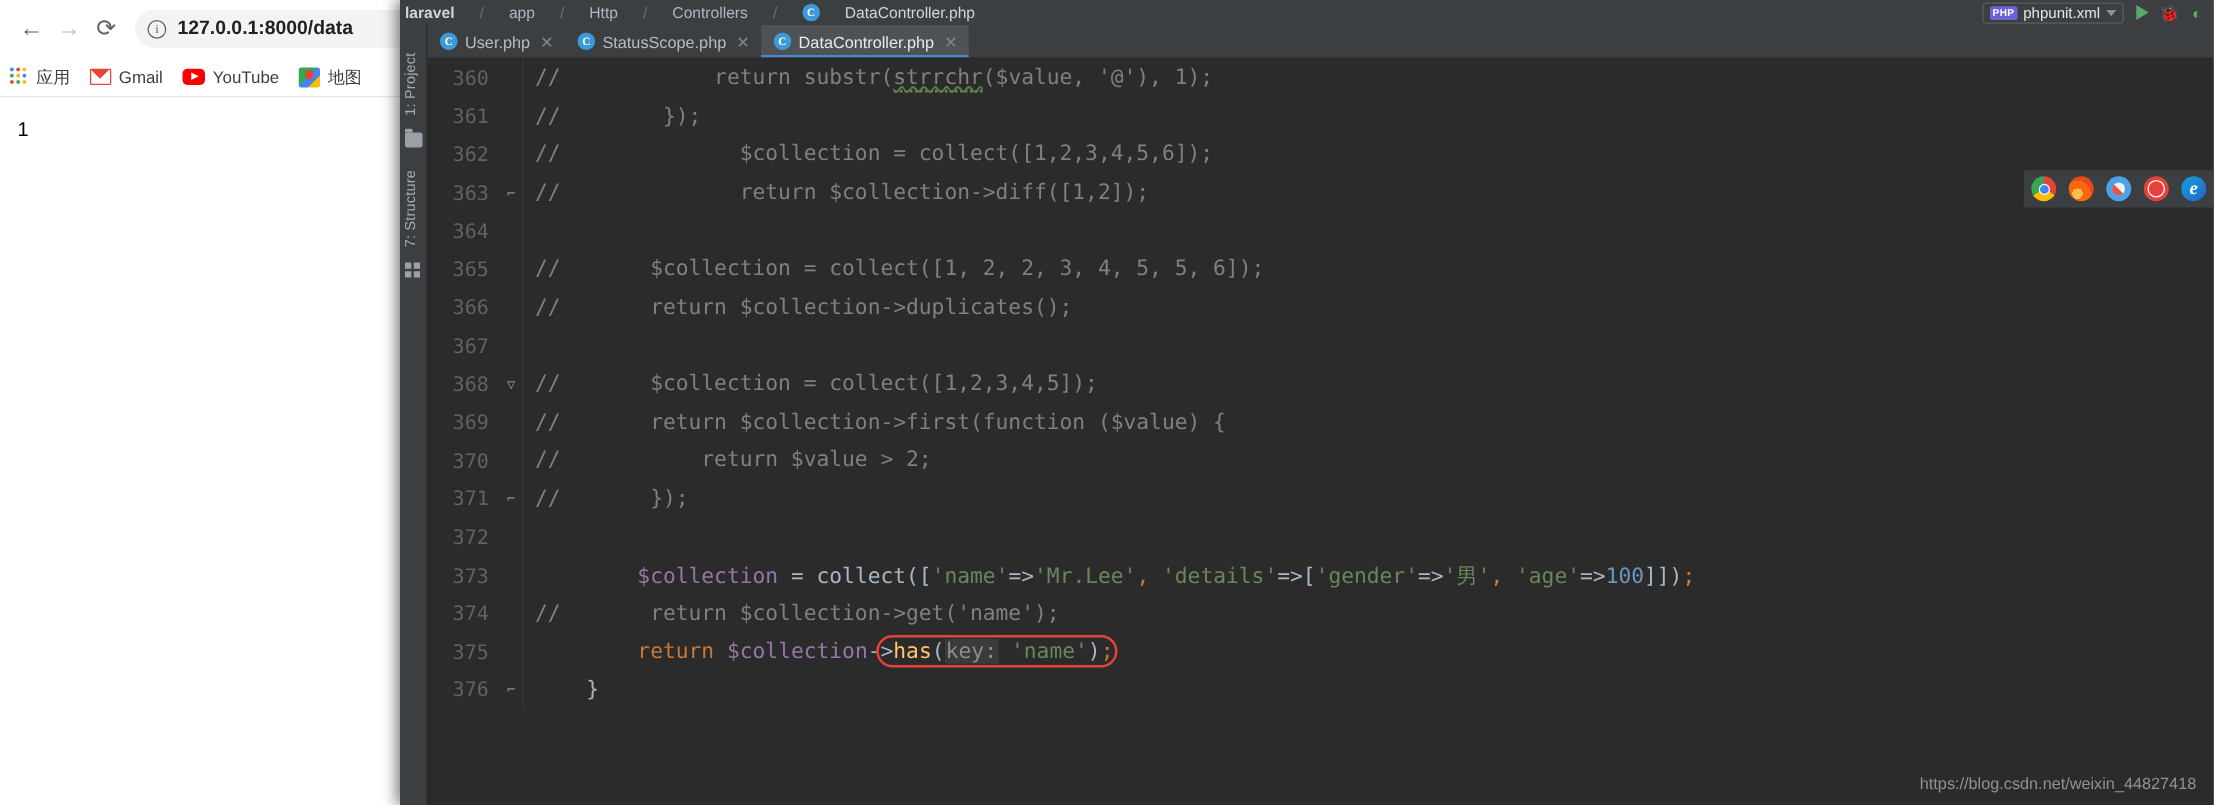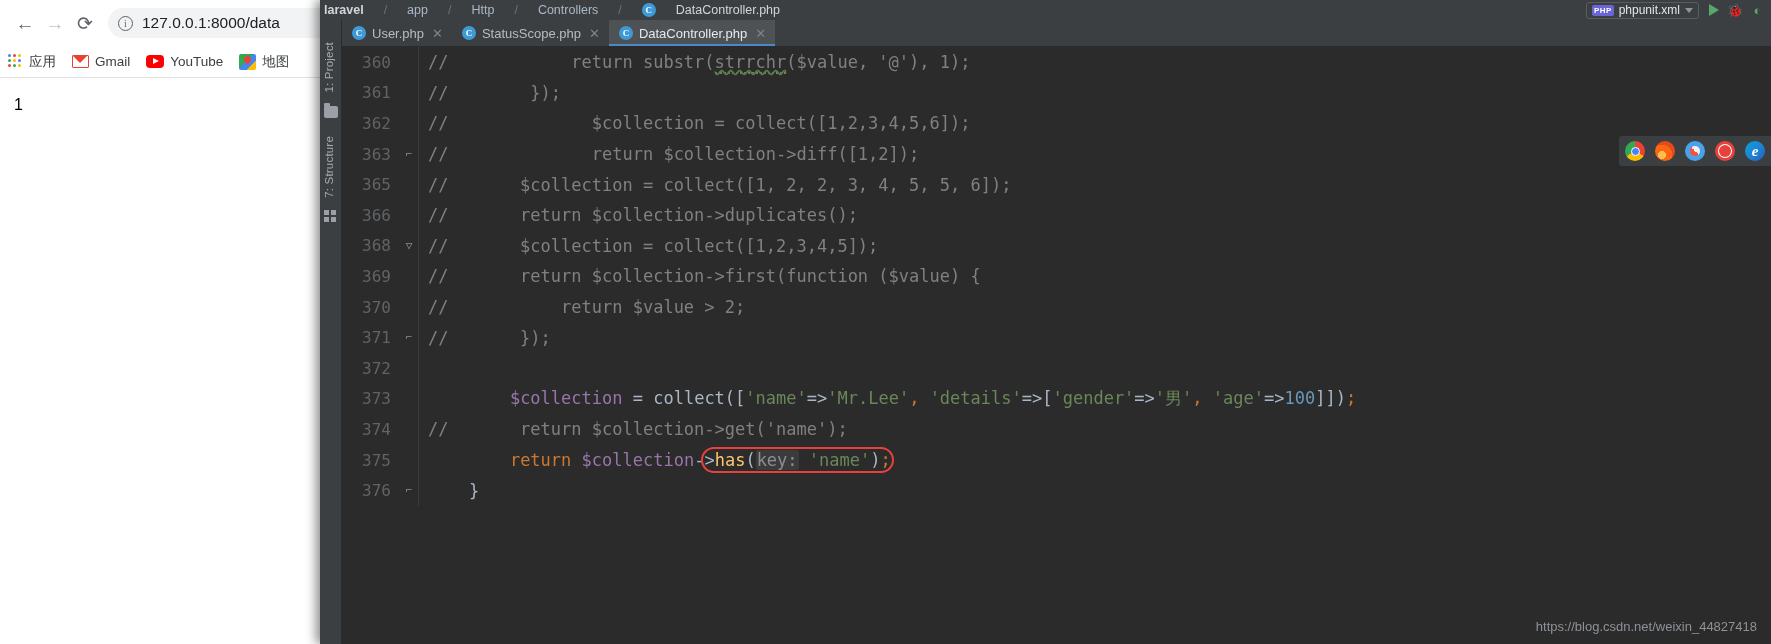--- a/index.html
+++ b/index.html
@@ -36,20 +36,21 @@
   }
   .omni-info {
     width: 15px; height: 15px; border-radius: 50%;
     border: 1.4px solid #5f6368; color: #5f6368;
     font-size: 10px; line-height: 13px; text-align: center;
     font-family: "Liberation Serif", serif; flex: none;
   }
   .omni-url {
     margin-left: 9px; font-size: 15.5px; color: #202124;
     white-space: nowrap;
+    font-weight: bold;
   }
   .bookmarks-bar {
     height: 32px; display: flex; align-items: center;
     padding: 0 8px; gap: 16px;
     border-bottom: 1px solid #e0e0e0;
     background: #ffffff;
   }
   .bm { display: flex; align-items: center; gap: 6px; white-space: nowrap; }
   .bm-label { font-size: 13.5px; color: #3c4043; }
   .apps-grid {
@@ -375,35 +376,47 @@
               <span class="code cmt">//              $collection = collect([1,2,3,4,5,6]);</span>
             </div>
 
             <div class="line">
               <span class="lnum">363</span>
               <span class="fold">⌐</span>
               <span class="gutter-sep"></span>
               <span class="code cmt">//              return $collection-&gt;diff([1,2]);</span>
             </div>
 
+            <div class="line">
+              <span class="lnum">364</span>
+              <span class="fold"></span>
+              <span class="gutter-sep"></span>
+              <span class="code cmt"></span>
+            </div>
 
             <div class="line">
               <span class="lnum">365</span>
               <span class="fold"></span>
               <span class="gutter-sep"></span>
               <span class="code cmt">//       $collection = collect([1, 2, 2, 3, 4, 5, 5, 6]);</span>
             </div>
 
             <div class="line">
               <span class="lnum">366</span>
               <span class="fold"></span>
               <span class="gutter-sep"></span>
               <span class="code cmt">//       return $collection-&gt;duplicates();</span>
             </div>
 
+            <div class="line">
+              <span class="lnum">367</span>
+              <span class="fold"></span>
+              <span class="gutter-sep"></span>
+              <span class="code cmt"></span>
+            </div>
 
             <div class="line">
               <span class="lnum">368</span>
               <span class="fold">▽</span>
               <span class="gutter-sep"></span>
               <span class="code cmt">//       $collection = collect([1,2,3,4,5]);</span>
             </div>
 
             <div class="line">
               <span class="lnum">369</span>

